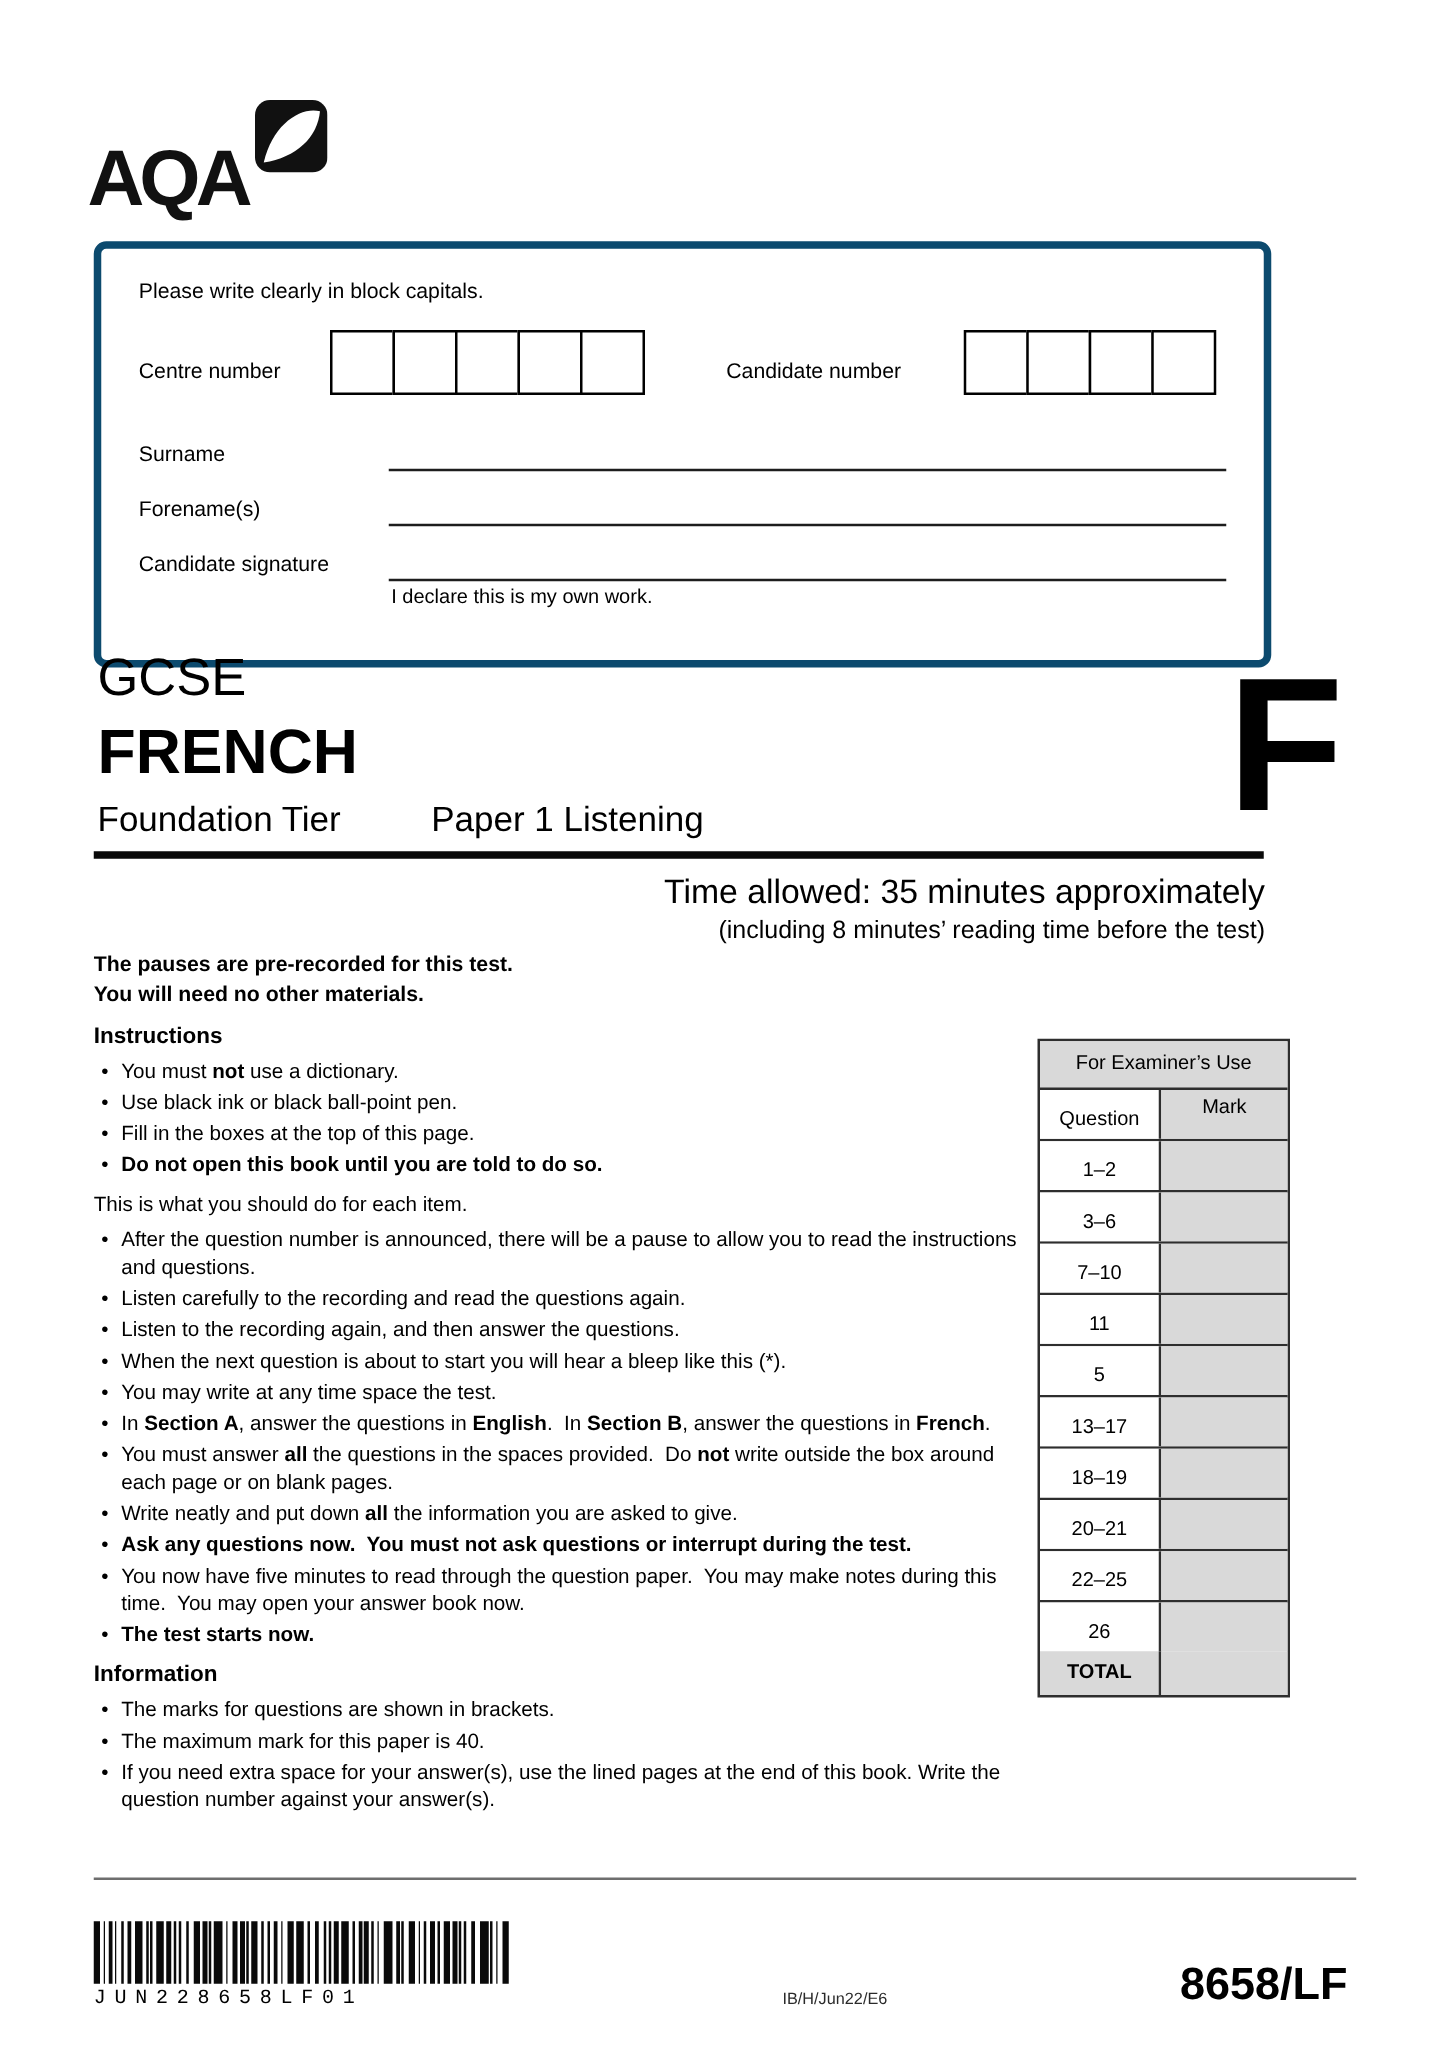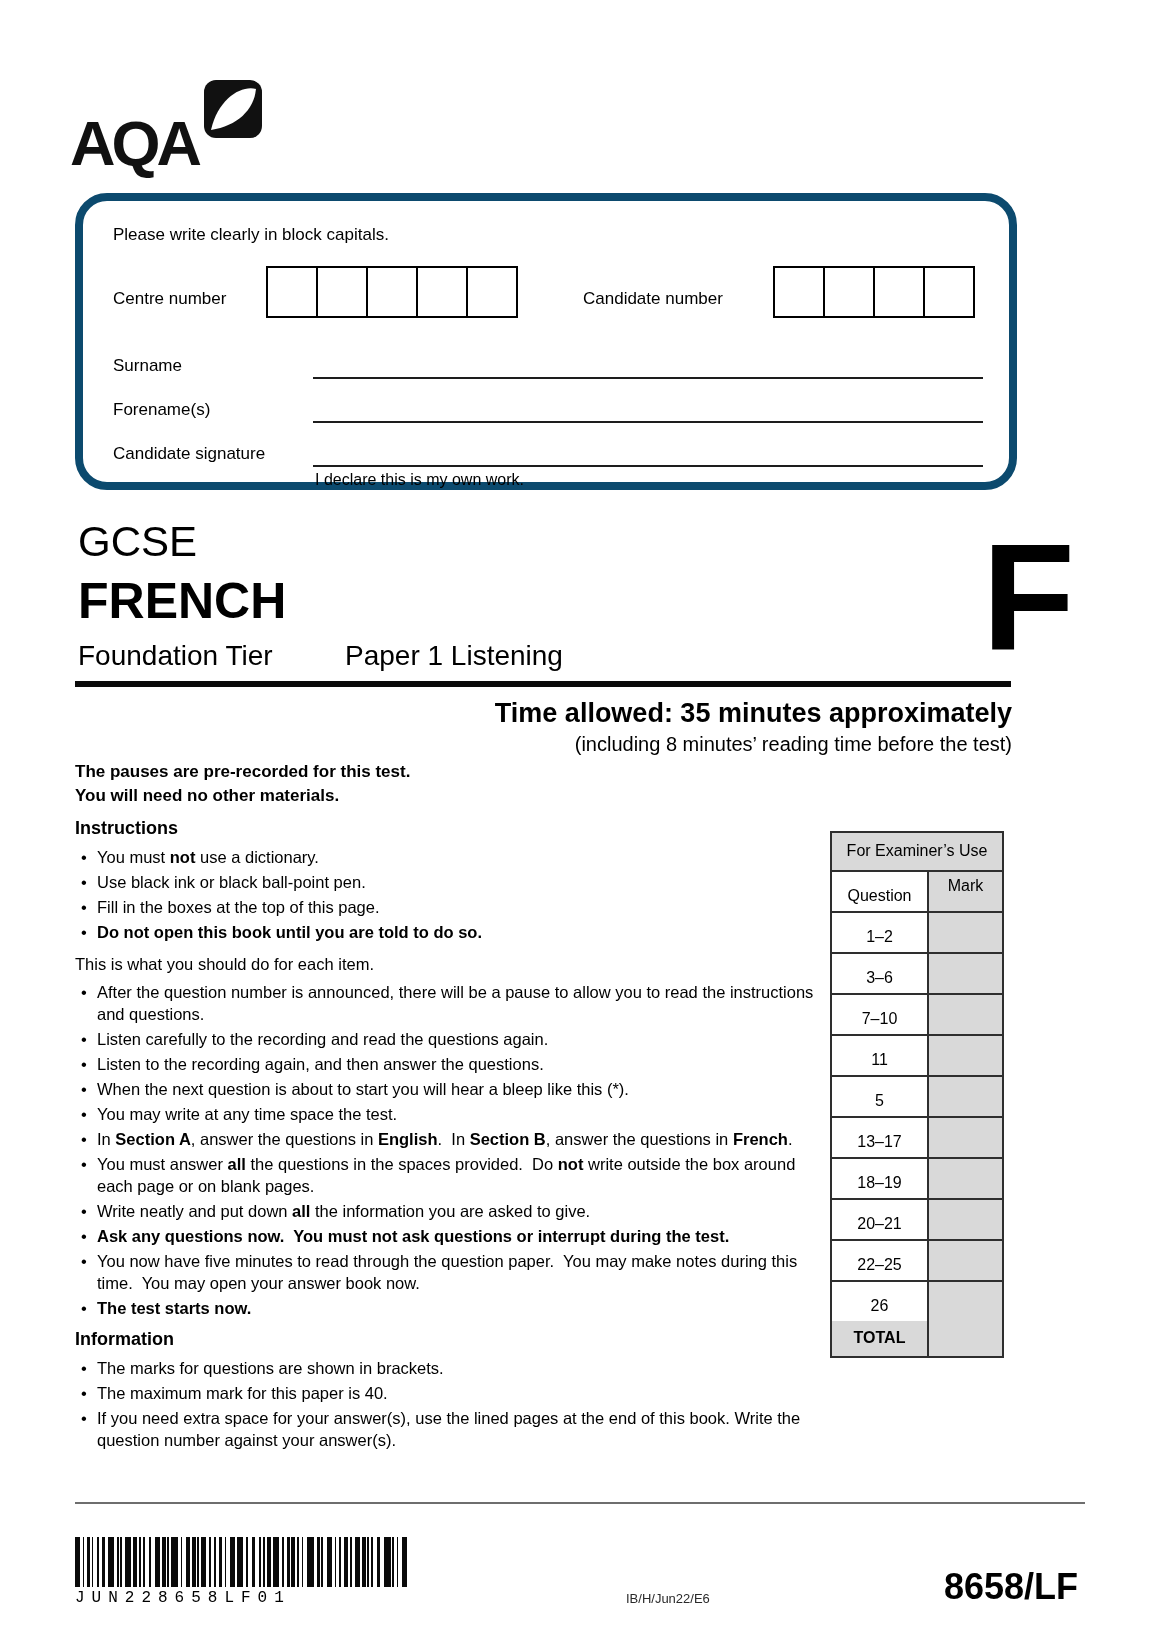--- a/index.html
+++ b/index.html
@@ -13,59 +13,59 @@
   }
   .abs { position:absolute; }
 
   
   .logo { left:70px; top:78px; display:flex; align-items:flex-start; }
   .logo-text { font-size:63px; font-weight:700; letter-spacing:-4px; line-height:0.95; color:#111;margin-top:36px; }
   .logo-leaf { margin-left:6px; margin-top:2px; }
 
   
   .cand-box {
-    left:75px; top:193px; width:942px; height:297px;
-    border:8px solid #0c4a6e; border-radius:32px;
+    left:75px; top:193px; width:942px; height:341px;
+    border:6px solid #0c4a6e; border-radius:10px;
   }
   .cand-box .lbl { position:absolute; font-size:17px; color:#000; }
   .cellrow { position:absolute; display:flex; }
   .cell {
     width:52px; height:52px; background:#fff;
     border:2px solid #000; margin-left:-2px;
   }
   .cell:first-child { margin-left:0; }
   .wline { position:absolute; border-bottom:2px solid #1d1d1d; }
   .declare { position:absolute; font-size:16px; }
 
   
   .t-gcse   { left:78px;  top:518px; font-size:42px; font-weight:500; letter-spacing:0px; }
   .t-subj   { left:78px;  top:572px; font-size:50px; font-weight:700; letter-spacing:0px; }
   .t-tier   { left:78px;  top:640px; font-size:28px; font-weight:500; }
   .t-paper  { left:345px; top:640px; font-size:28px; font-weight:500; }
   .t-letter { left:982px; top:520px; font-size:152px; font-weight:800; line-height:1; }
 
   .rule-thick { left:75px; top:681px; width:936px; height:6px; background:#0a0a0a; }
 
-  .time-main { right:146px; top:698px; font-size:27px; font-weight:700; text-align:left; }
+  .time-main { right:146px; top:698px; font-size:27px; font-weight:400; text-align:left; }
   .time-note { right:146px; top:733px; font-size:20px; text-align:right; }
 
   
   .main-col { left:75px; top:760px; width:744px; font-size:16.5px; line-height:22px; }
   .bold-line { font-weight:700; font-size:17px; line-height:24px; }
   .sec-head { font-weight:700; font-size:18px; margin:9px 0 7px 0; }
   .intro { margin:10px 0 6px 0; white-space:pre-wrap; }
   .bullets { margin-bottom:2px; }
   .bullet-item { display:flex; margin:3px 0; }
   .bullet-dot { width:16px; min-width:16px; margin-left:6px; text-align:left; }
   .bullet-text { white-space:pre-wrap; }
   .bold { font-weight:700; }
 
   
   .ex-table {
-    left:830px; top:831px; width:174px;
+    left:830px; top:831px; width:202px;
     border:2px solid #2e2e2e; background:#fff;
     font-size:16px;
   }
   .ex-title {
     background:#d9d9d9; text-align:center;
     padding:9px 0 10px 0; border-bottom:2px solid #2e2e2e;
     font-size:16px;
   }
   .ex-row { display:grid; grid-template-columns:97px 1fr; border-bottom:2px solid #2e2e2e; }
   .ex-row:last-child { border-bottom:none; }

